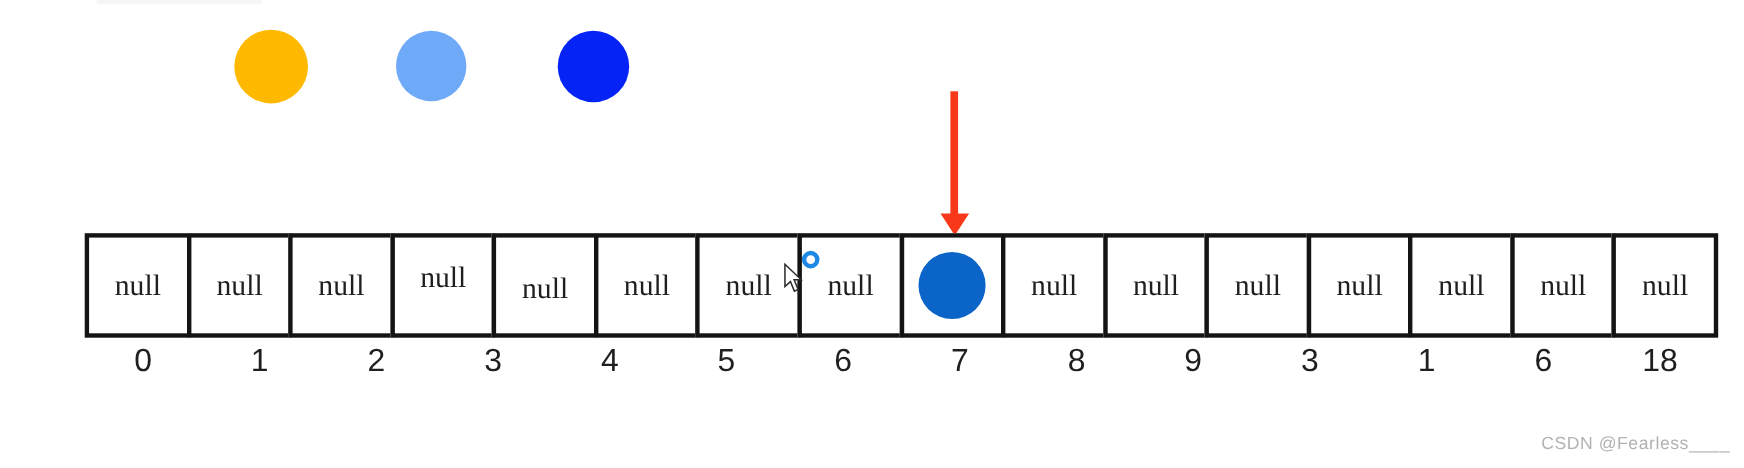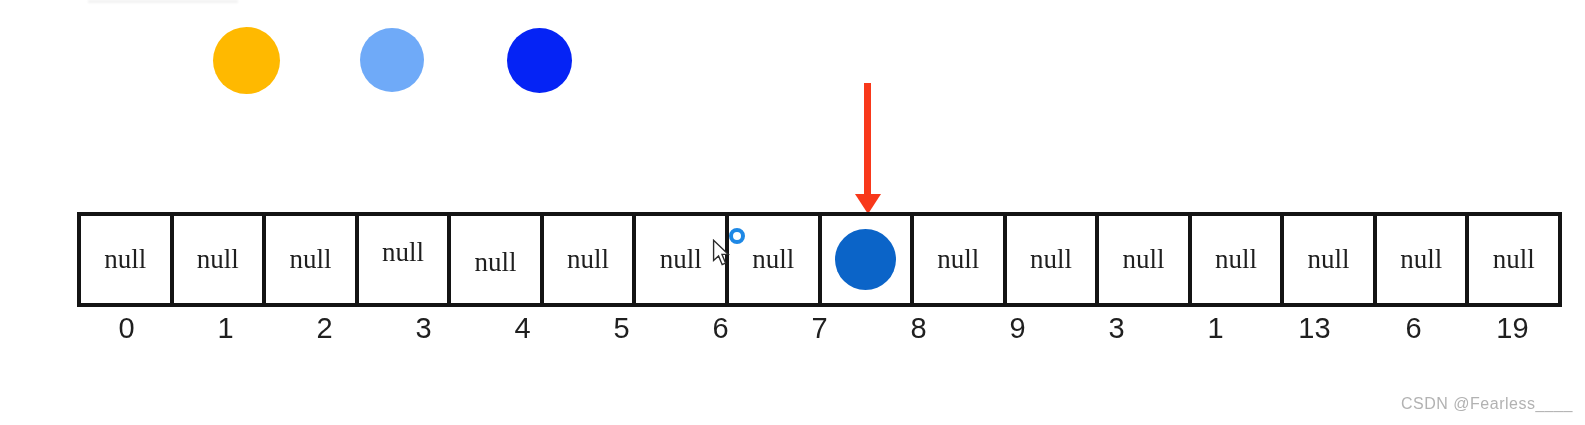--- a/index.html
+++ b/index.html
@@ -210,23 +210,22 @@
     <div class="idx">2</div>
     <div class="idx">3</div>
     <div class="idx">4</div>
     <div class="idx">5</div>
     <div class="idx">6</div>
     <div class="idx">7</div>
     <div class="idx">8</div>
     <div class="idx">9</div>
     <div class="idx">3</div>
     <div class="idx">1</div>
-    <div class="idx">13</div>
     <div class="idx">6</div>
-    <div class="idx">19</div>
+    <div class="idx">18</div>
   </div>
 
   <div class="cursor-wrap">
     <div class="tool-ring" style="border-color: rgb(30, 136, 229);"></div>
     <svg class="pointer-svg" width="18" height="28" viewBox="0 0 17 26">
       <polygon points="1.5,1 1.5,20 6.2,15.8 9.6,24 12.8,22.5 9.4,14.3 15.5,14.3" fill="#ffffff" stroke="#2b2b2b" stroke-width="1.3"></polygon>
     </svg>
   </div>
 
   <div class="watermark">CSDN @Fearless____</div>

